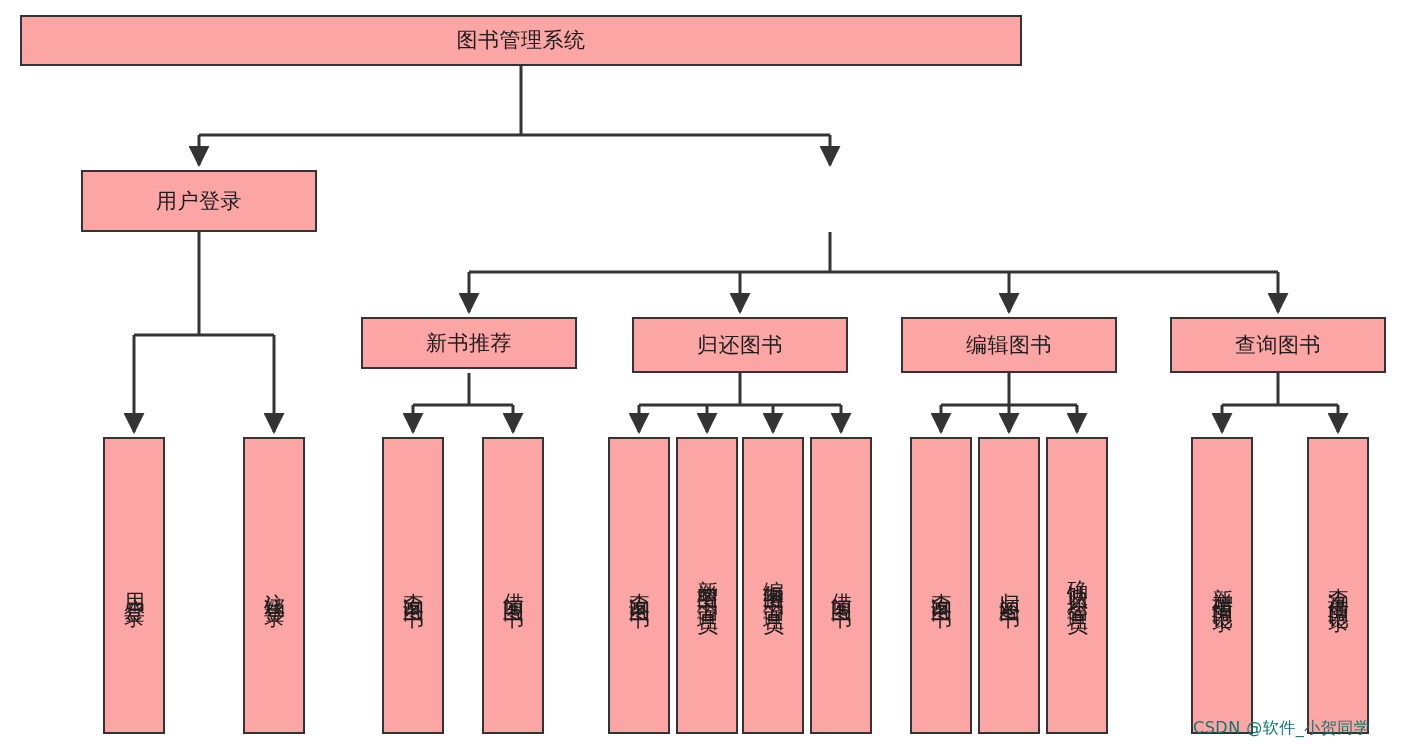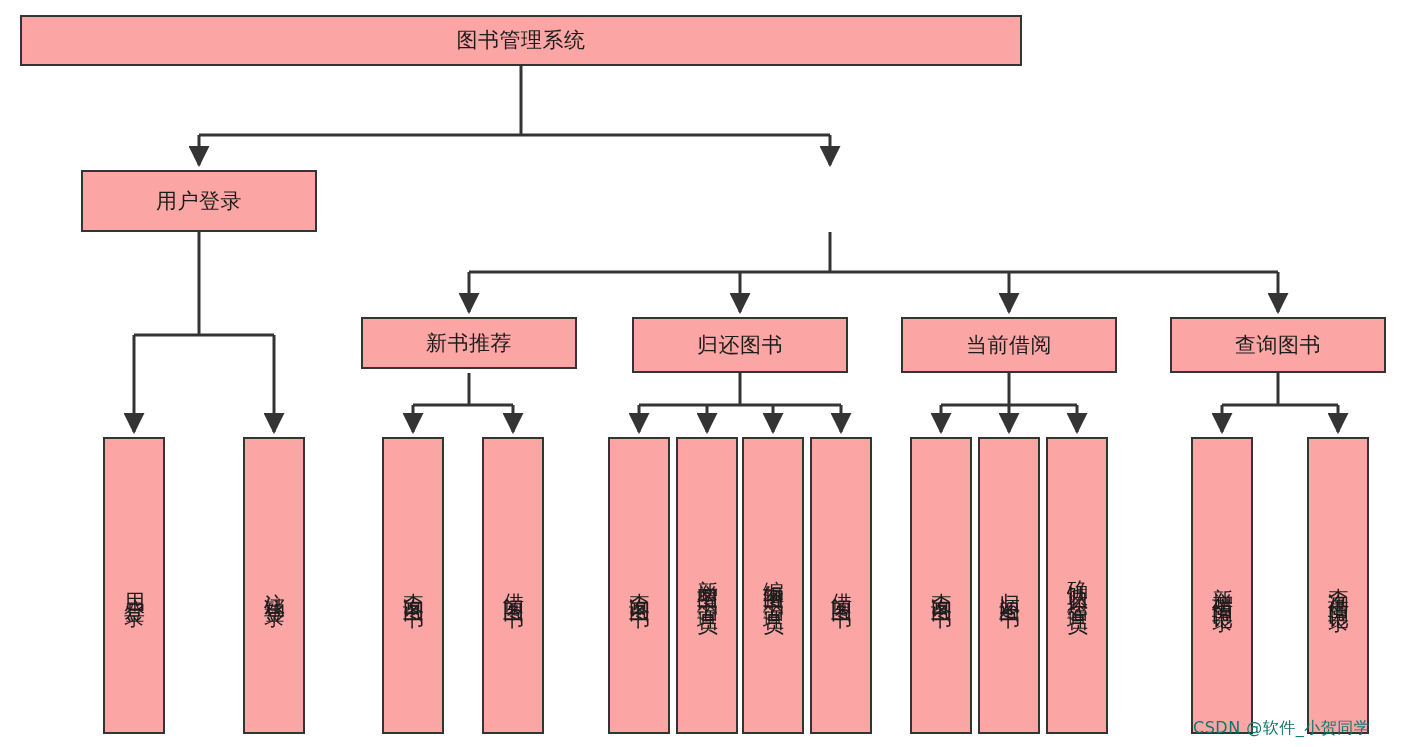--- a/index.html
+++ b/index.html
@@ -135,21 +135,21 @@
 
   <div class="node" style="left:361px; top:317px; width:216px; height:52px;">
     <span class="node-label">新书推荐</span>
   </div>
 
   <div class="node" style="left:632px; top:317px; width:216px; height:56px;">
     <span class="node-label">归还图书</span>
   </div>
 
   <div class="node" style="left:901px; top:317px; width:216px; height:56px;">
-    <span class="node-label">当前借阅</span>
+    <span class="node-label">编辑图书</span>
   </div>
 
   <div class="node" style="left:1170px; top:317px; width:216px; height:56px;">
     <span class="node-label">查询图书</span>
   </div>
 
   <div class="node vertical" style="left:103px; top:437px; width:62px; height:297px;">
     <span class="node-label">用户登录</span>
   </div>
 

